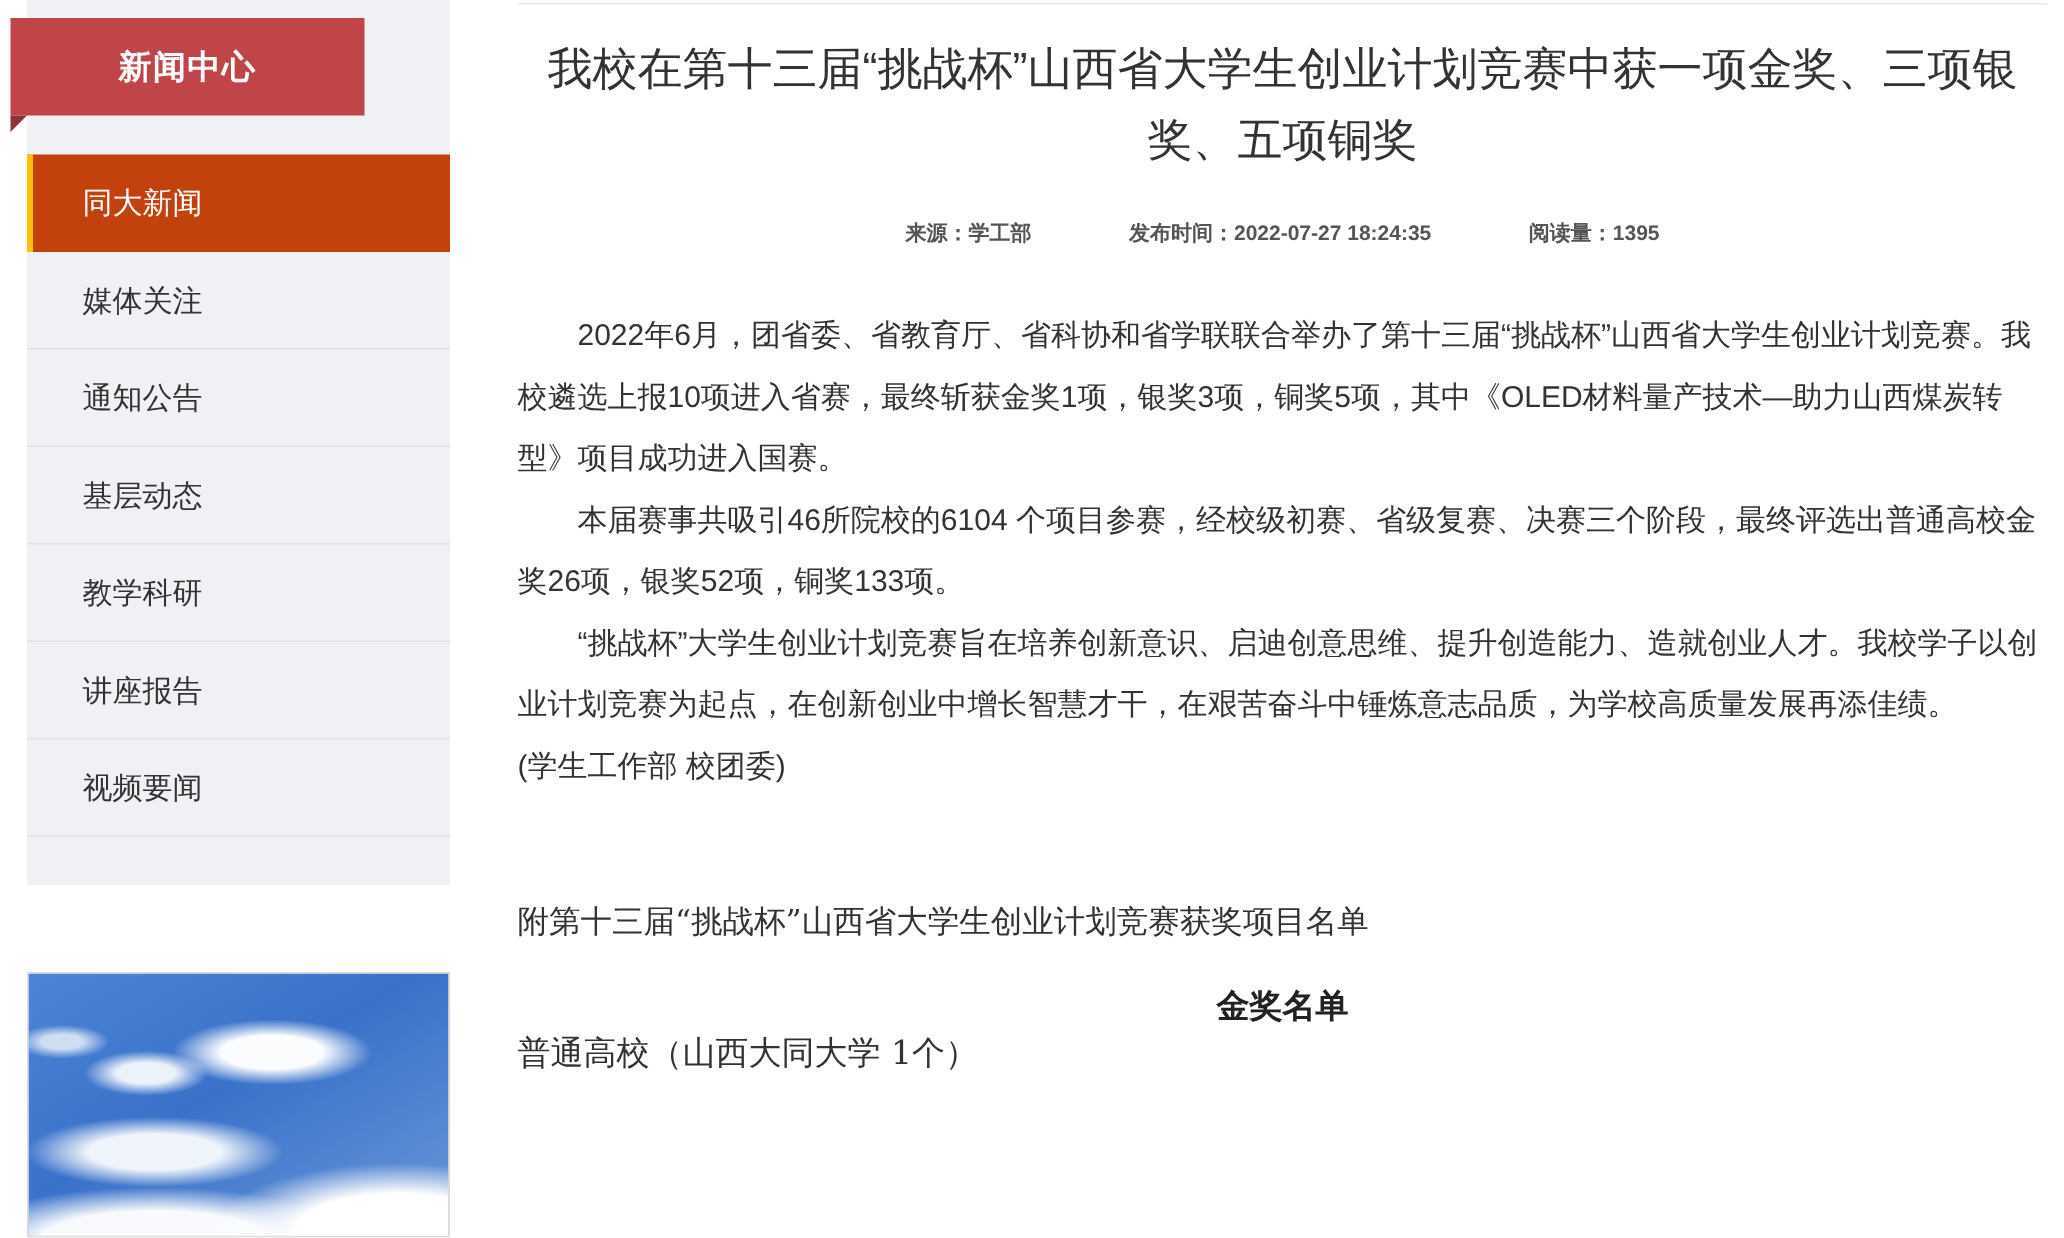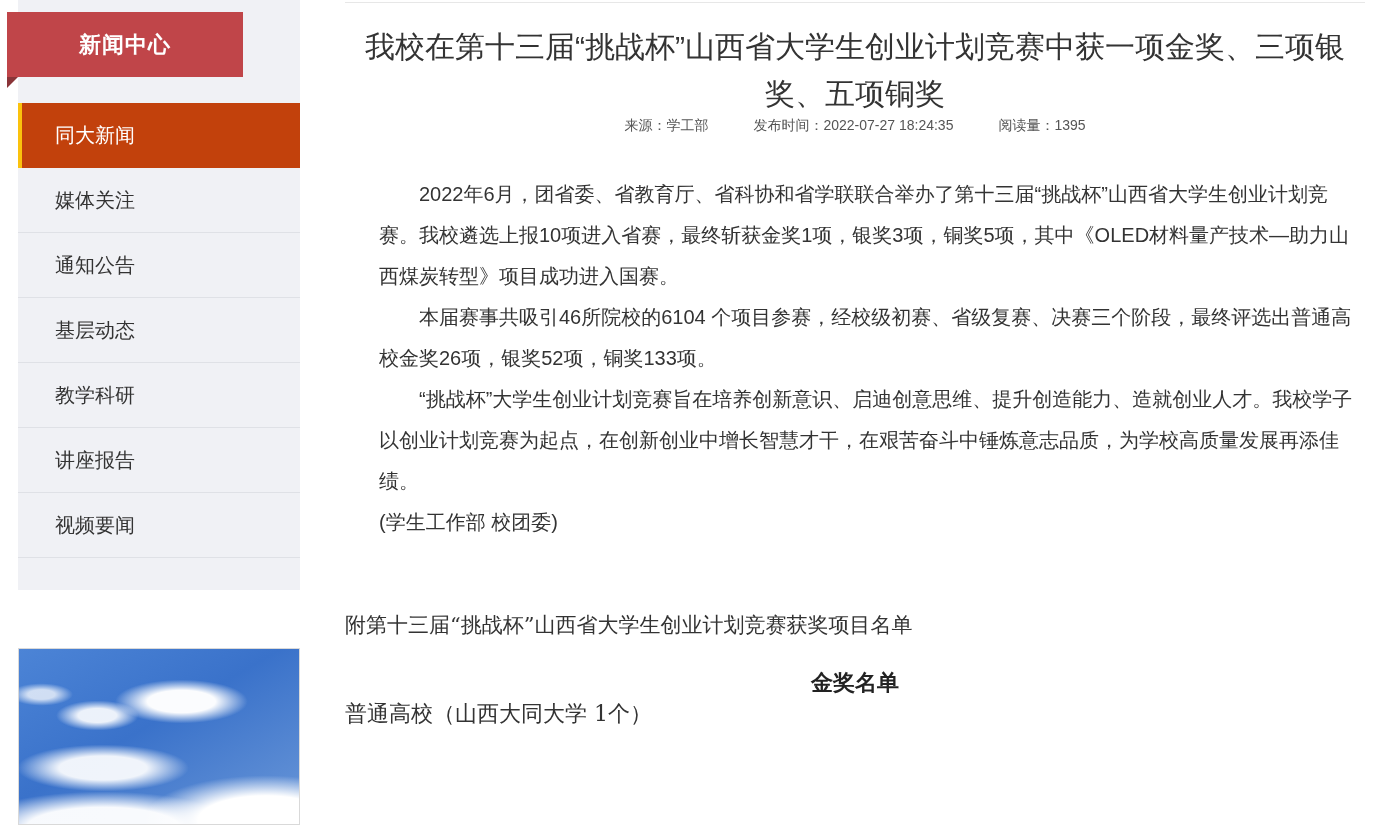--- a/index.html
+++ b/index.html
@@ -31,23 +31,23 @@
       radial-gradient(ellipse 110px 30px at 30% 68%, rgba(255,255,255,.92) 40%, rgba(255,255,255,0) 78%),
       radial-gradient(ellipse 150px 55px at 88% 98%, #ffffff 45%, rgba(255,255,255,0) 82%),
       radial-gradient(ellipse 170px 45px at 30% 102%, rgba(255,255,255,.96) 45%, rgba(255,255,255,0) 80%),
       linear-gradient(150deg, #4c84d6 0%, #3a72ca 45%, #6a97d8 100%);
   }
 
   
   .content { position:absolute; left:345px; top:2px; width:1020px; border-top:1px solid #e7e7e7; }
   .title { margin-top:20px; text-align:center; font-size:30px; line-height:47px;
            font-weight:500; color:#333; }
-  .meta { margin-top:0; display:flex; justify-content:center; gap:45px;
-          font-size:14px; color:#555; }
-  .article { margin-top:39px; font-size:20px; color:#333; line-height:41px;margin-left:34px; }
+  .meta { margin-top:30px; display:flex; justify-content:center; gap:65px;
+          font-size:14px; color:#555;font-weight:bold; }
+  .article { margin-top:39px; font-size:20px; color:#333; line-height:41px; }
   .article p { text-indent:2em; }
   .article p.no-indent { text-indent:0; }
   .attachment { margin-top:68px; font-family:"DejaVu Serif", serif; font-size:21px; color:#333; }
   .award-title { margin-top:28px; text-align:center; font-family:"DejaVu Serif", serif;
                  font-size:22px; font-weight:bold; color:#222; line-height:31px; }
   .award-subtitle { text-align:left; font-family:"DejaVu Serif", serif; font-size:22px;
                     color:#333; line-height:31px; }
 
   table.award { margin-top:6px; border-collapse:collapse; width:655px;
                 font-family:"DejaVu Serif", serif; font-size:18px; color:#222; }

